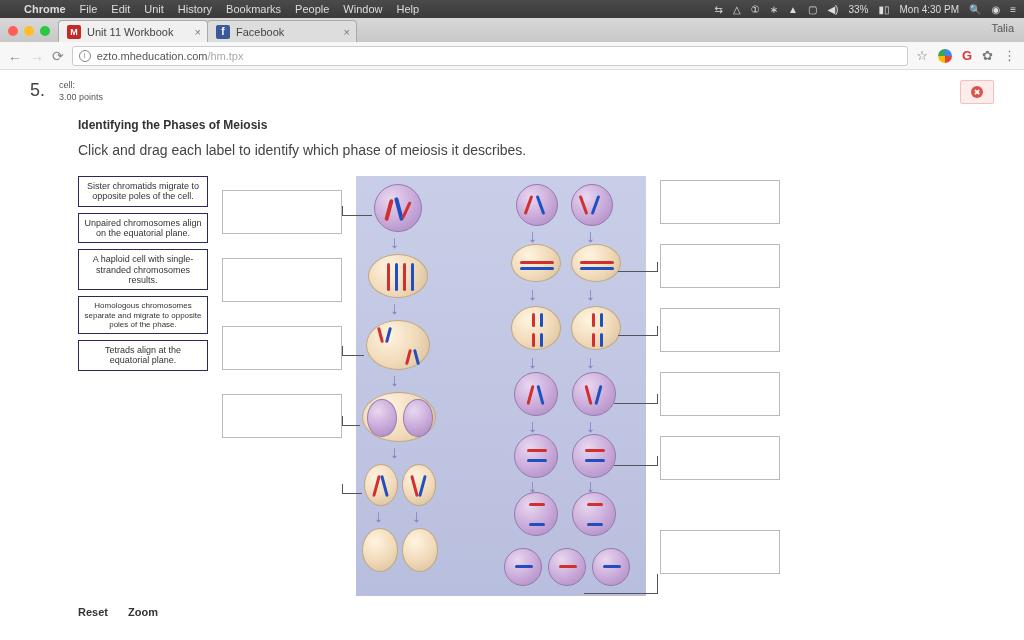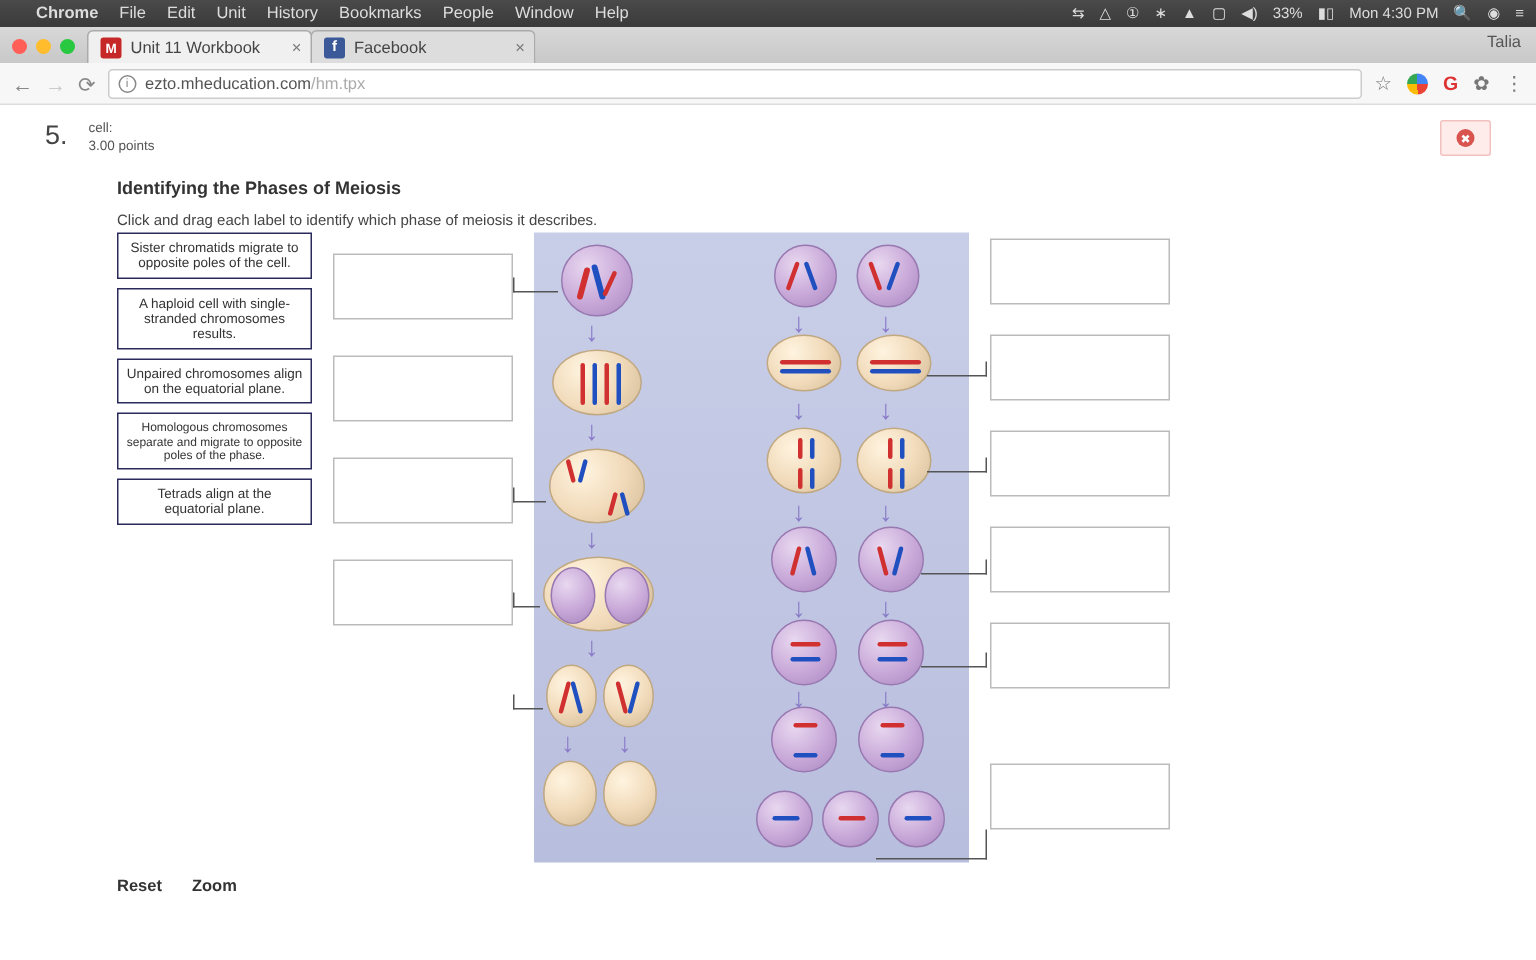--- a/index.html
+++ b/index.html
@@ -25,21 +25,21 @@
 .omnibox .faded{color:#aaa}
 .addricons{display:flex;gap:10px;align-items:center;color:#777;font-size:13px}
 .gicon{width:14px;height:14px;border-radius:50%;background:conic-gradient(#4285f4 0 25%,#ea4335 0 50%,#fbbc05 0 75%,#34a853 0 100%)}
 .content{padding:10px 30px;height:570px;overflow:hidden}
 .qhead{display:flex;align-items:flex-start;gap:14px;margin-bottom:14px}
 .qnum{font-size:18px;color:#444}
 .qval{font-size:9px;color:#555;line-height:1.3}
 .alert{margin-left:auto;border:1px solid #f3c0c0;background:#fdecea;color:#b33a3a;font-size:10px;padding:5px 10px;border-radius:2px;display:flex;align-items:center;gap:6px}
 .alert .ico{width:12px;height:12px;background:#d9534f;border-radius:50%;color:#fff;font-size:8px;display:flex;align-items:center;justify-content:center}
 .qtitle{font-weight:bold;font-size:12px;margin:6px 0 10px 48px}
-.qinstr{font-size:10px;margin:0 0 2px 48px;color:#444}
+.qinstr{font-size:14px;margin:0 0 18px 48px;color:#444}
 .workarea{display:flex;margin-left:48px;gap:14px}
 .labels{display:flex;flex-direction:column;gap:6px}
 .dlabel{width:130px;border:1px solid #2a2a5a;background:#fff;padding:4px 5px;text-align:center;font-size:9px;line-height:1.15;cursor:grab}
 .dropcol{display:flex;flex-direction:column;gap:24px;padding-top:14px}
 .dslot{width:120px;height:44px;border:1px solid #bbb;background:#fff}
 .diagram{width:290px;height:420px;background:linear-gradient(#c9cee8,#b8bedd);position:relative;flex-shrink:0}
 .cell{position:absolute;border-radius:50%;background:radial-gradient(circle at 35% 30%,#fff4e0,#f0d9b8 55%,#d4bc98);border:1px solid #c0a880}
 .cellp{position:absolute;border-radius:50%;background:radial-gradient(circle at 35% 30%,#e8d8f0,#c8a8d8 55%,#a888c0);border:1px solid #9878b0}
 .chrom{position:absolute;border-radius:2px}
 .cr{background:#d03030}.cb{background:#2050c0}
@@ -128,22 +128,22 @@
       <span class="ico">✖</span>
     </div>
   </div>
 
   <div class="qtitle">Identifying the Phases of Meiosis</div>
   <div class="qinstr">Click and drag each label to identify which phase of meiosis it describes.</div>
 
   <div class="workarea">
     <div class="labels">
       <div class="dlabel">Sister chromatids migrate to opposite poles of the cell.</div>
+      <div class="dlabel">Unpaired chromosomes align on the equatorial plane.</div>
       <div class="dlabel">A haploid cell with single-stranded chromosomes results.</div>
-      <div class="dlabel">Unpaired chromosomes align on the equatorial plane.</div>
       <div class="dlabel" style="font-size:8px">Homologous chromosomes separate and migrate to opposite poles of the phase.</div>
       <div class="dlabel">Tetrads align at the equatorial plane.</div>
     </div>
 
     <div class="dropcol">
       <div class="dslot"></div>
       <div class="dslot"></div>
       <div class="dslot"></div>
       <div class="dslot"></div>
     </div>

